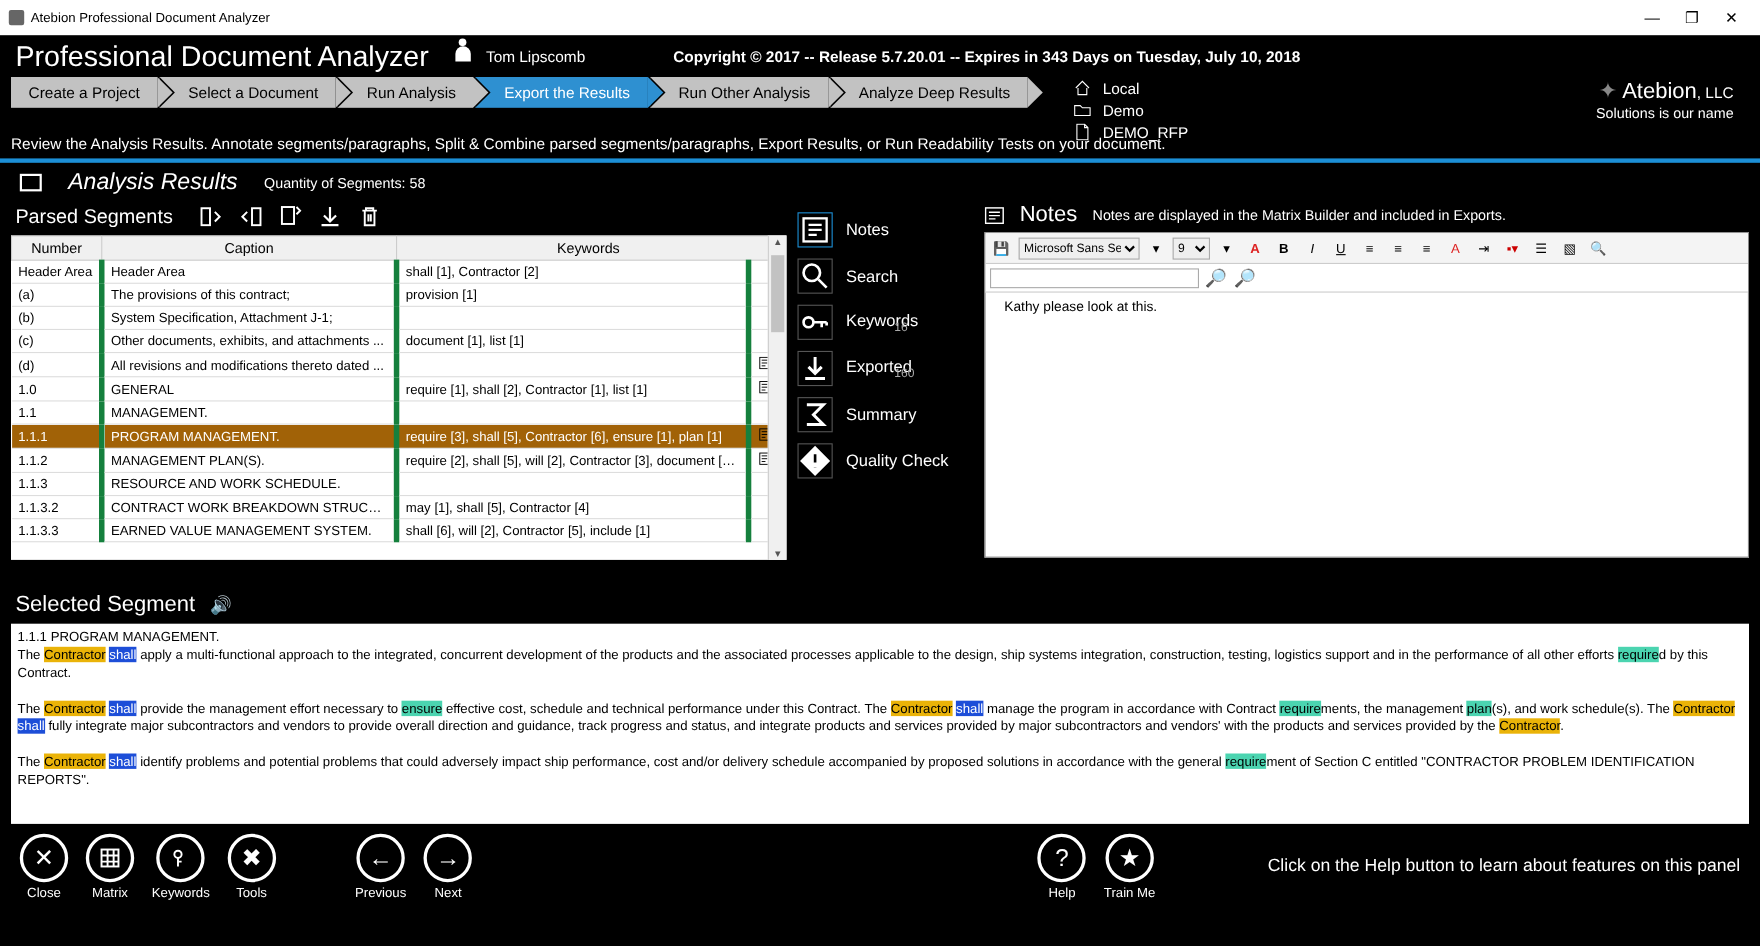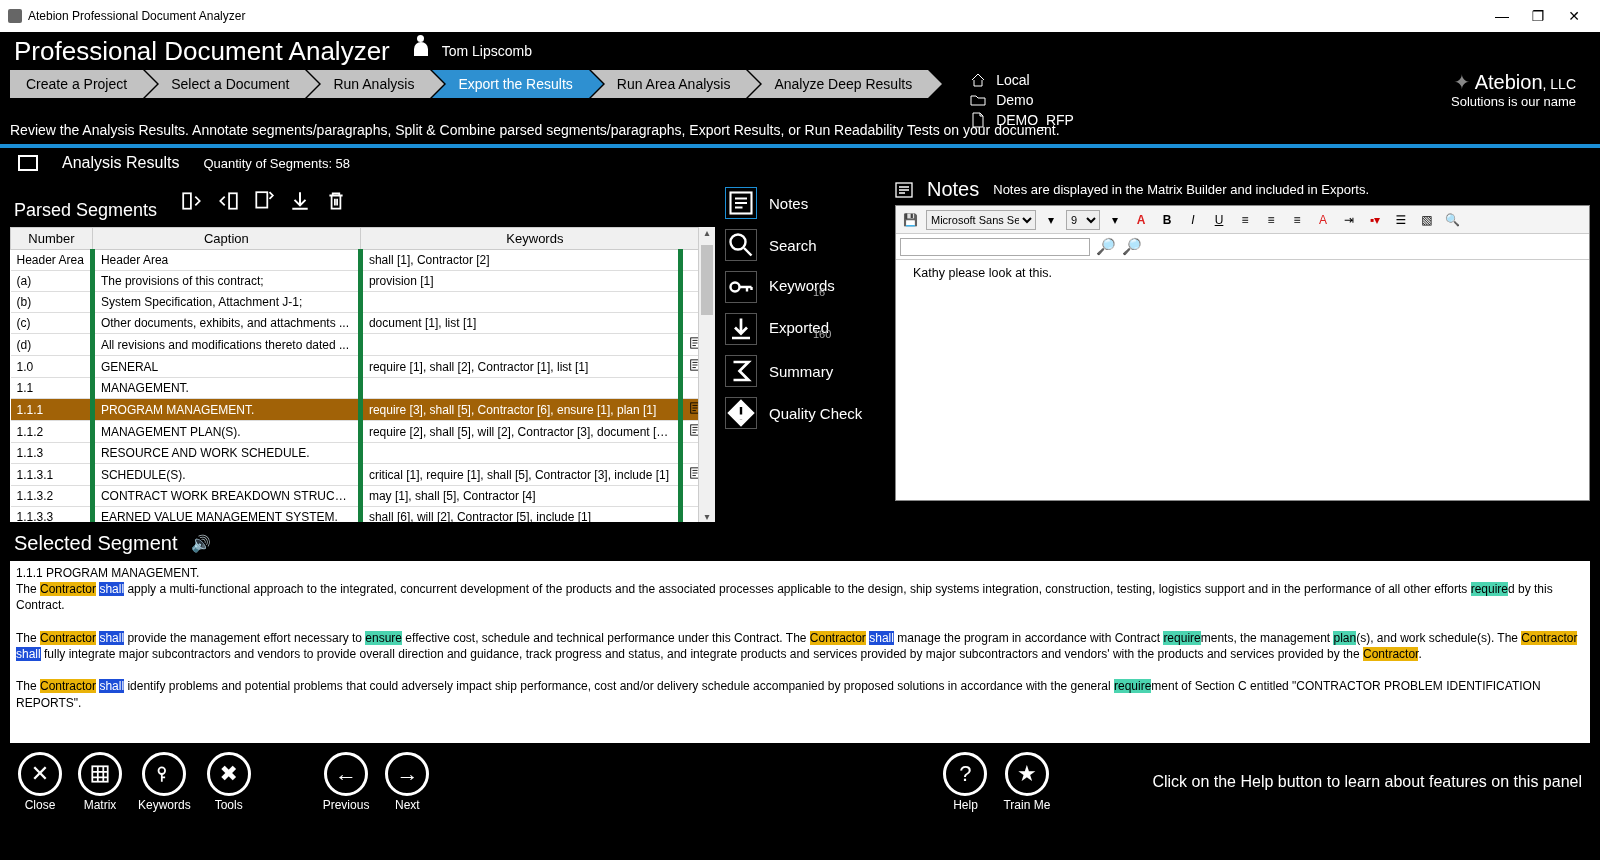--- a/index.html
+++ b/index.html
@@ -37,30 +37,30 @@
 .logo-area { margin-left: auto; text-align: right; font-size: 13px; padding-right: 14px; }
 .logo-text { font-size: 20px; font-weight: 400; }
 .logo-text small { font-size: 14px; font-weight: 300; }
 
 .hint { padding: 0 10px 6px; font-size: 14px; }
 .bluebar { height: 4px; background: #1c8fd6; }
 
 
 .analysis-head { display:flex; align-items:center; padding: 6px 18px; gap: 24px; }
 .analysis-head .ah-icon { width: 20px; height: 16px; border: 2px solid #fff; position: relative; }
-.analysis-head .ah-title { font-size: 16px; font-weight: 300; }
+.analysis-head .ah-title { font-size: 21px; font-weight: 300; font-style: italic; }
 .analysis-head .ah-qty { font-size: 13px; }
 
 
 .main { display: flex; padding: 0 10px; gap: 10px; height: 350px; }
 
 
 .segs { width: 705px; }
 .segs-head { display:flex; align-items:center; gap:14px; padding: 2px 4px 6px; }
-.segs-head .seg-title { font-size: 18px; font-weight: 300; margin-right: 10px; margin-top: 20px; }
+.segs-head .seg-title { font-size: 18px; font-weight: 300; margin-right: 10px; }
 .segs-head .ticon { width: 22px; height: 22px; display:flex; align-items:center; justify-content:center; cursor:pointer; }
 
 .grid-wrap { background:#fff; color:#000; height: 295px; display:flex; }
 .grid { flex:1; overflow:hidden; }
 table { border-collapse: collapse; width: 100%; font-size: 12px; }
 th { background: #f0f0f0; border: 1px solid #ccc; font-weight: 400; padding: 3px 4px; text-align:center; font-size:13px; }
 td { border-bottom: 1px solid #ddd; border-right:5px solid #15803d; padding: 3px 6px; white-space: nowrap; overflow:hidden; text-overflow:ellipsis; }
 tr.sel td { background: #a16207; color: #fff; }
 td.num { width: 68px; }
 td.cap { width: 268px; max-width:268px; }
@@ -124,29 +124,30 @@
   <span class="spacer"></span>
   <span class="winbtn">—</span>
   <span class="winbtn">❐</span>
   <span class="winbtn">✕</span>
 </div>
 
 <div class="header">
   <span class="app-title">Professional Document Analyzer</span>
   <span class="user-icon"></span>
   <span class="user-name">Tom Lipscomb</span>
+  <span class="copyright">Copyright © 2017 -- Release 5.7.20.01 -- Expires in 343 Days on Tuesday, July 10, 2018</span>
 </div>
 
 <div class="bcbar">
   <div class="chevrow" id="chevrow">
       <div class="chev">Create a Project</div>
       <div class="chev">Select a Document</div>
       <div class="chev">Run Analysis</div>
       <div class="chev active">Export the Results</div>
-      <div class="chev">Run Area Analysis</div>
+      <div class="chev">Run Other Analysis</div>
       <div class="chev">Analyze Deep Results</div>
     </div>
 
   <div class="crumbs">
     <div class="crumb-row">
         <span class="crumb-icn">
           <svg viewBox="0 0 16 16">
             <path d="M2 8 L8 2 L14 8 M4 8 V14 H12 V8"></path>
           </svg>
         </span>
@@ -294,29 +295,20 @@
                 <td class="ic"><svg viewBox="0 0 14 14" stroke="#555" stroke-width="1">
                     <rect x="2" y="1" width="10" height="12"></rect>
                     <path d="M4 4 H10 M4 7 H10 M4 10 H8"></path>
                   </svg></td>
               </tr>
               <tr>
                 <td class="num">1.1.3</td>
                 <td class="cap">RESOURCE AND WORK SCHEDULE.</td>
                 <td class="kw"></td>
                 <td class="ic"></td>
-              </tr>
-              <tr>
-                <td class="num">1.1.3.1</td>
-                <td class="cap">SCHEDULE(S).</td>
-                <td class="kw">critical [1], require [1], shall [5], Contractor [3], include [1]</td>
-                <td class="ic"><svg viewBox="0 0 14 14" stroke="#555" stroke-width="1">
-                    <rect x="2" y="1" width="10" height="12"></rect>
-                    <path d="M4 4 H10 M4 7 H10 M4 10 H8"></path>
-                  </svg></td>
               </tr>
               <tr>
                 <td class="num">1.1.3.2</td>
                 <td class="cap">CONTRACT WORK BREAKDOWN STRUCTURE (CW...</td>
                 <td class="kw">may [1], shall [5], Contractor [4]</td>
                 <td class="ic"></td>
               </tr>
               <tr>
                 <td class="num">1.1.3.3</td>
                 <td class="cap">EARNED VALUE MANAGEMENT SYSTEM.</td>

